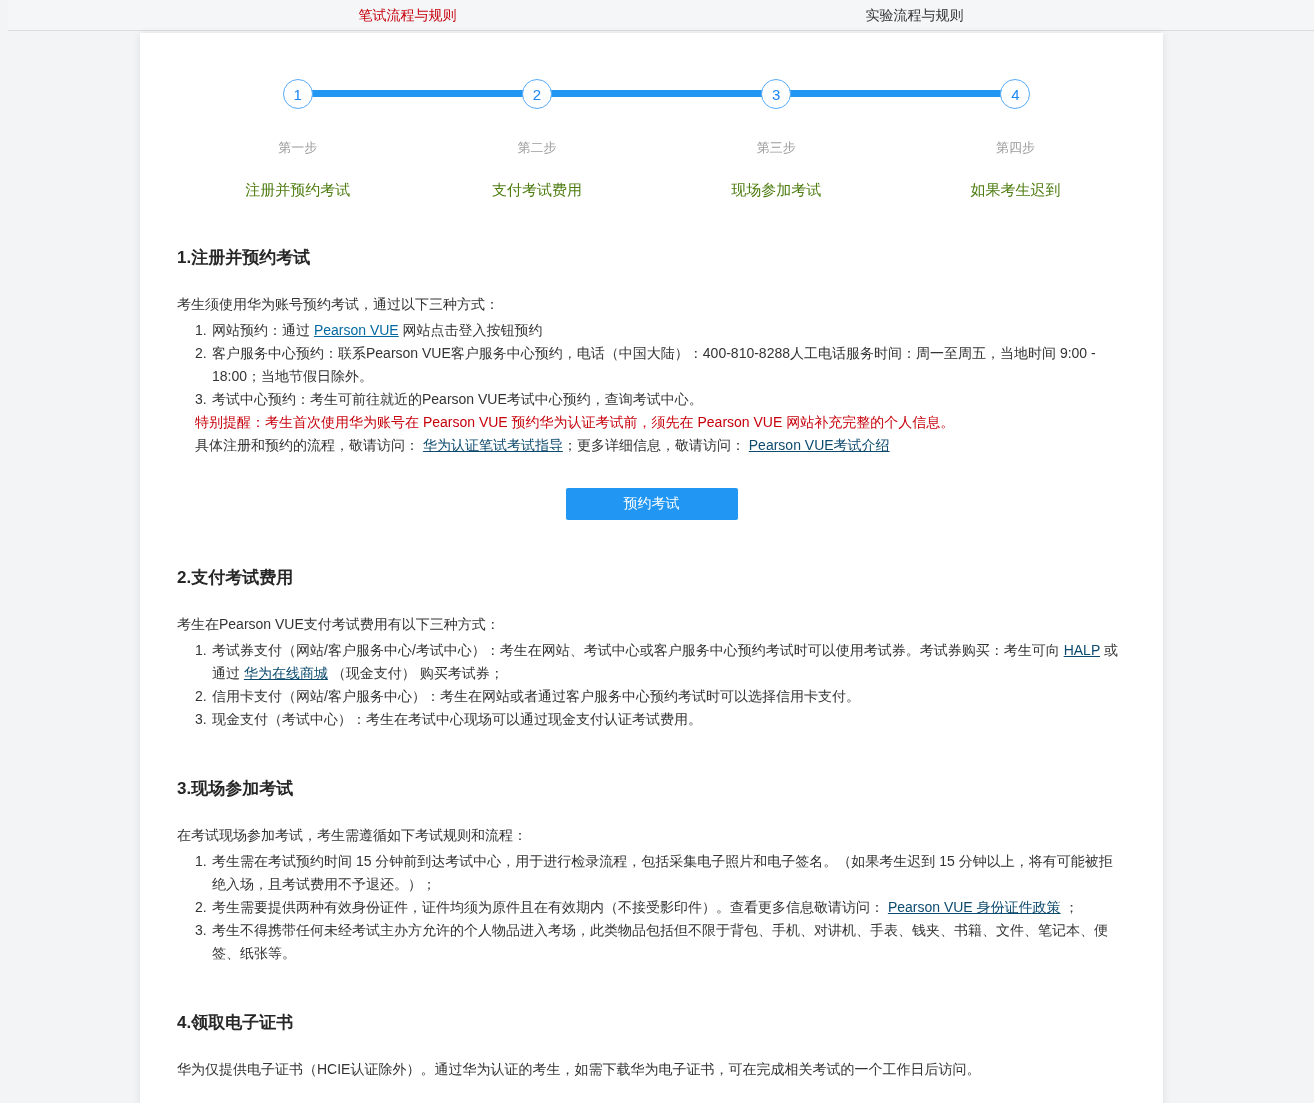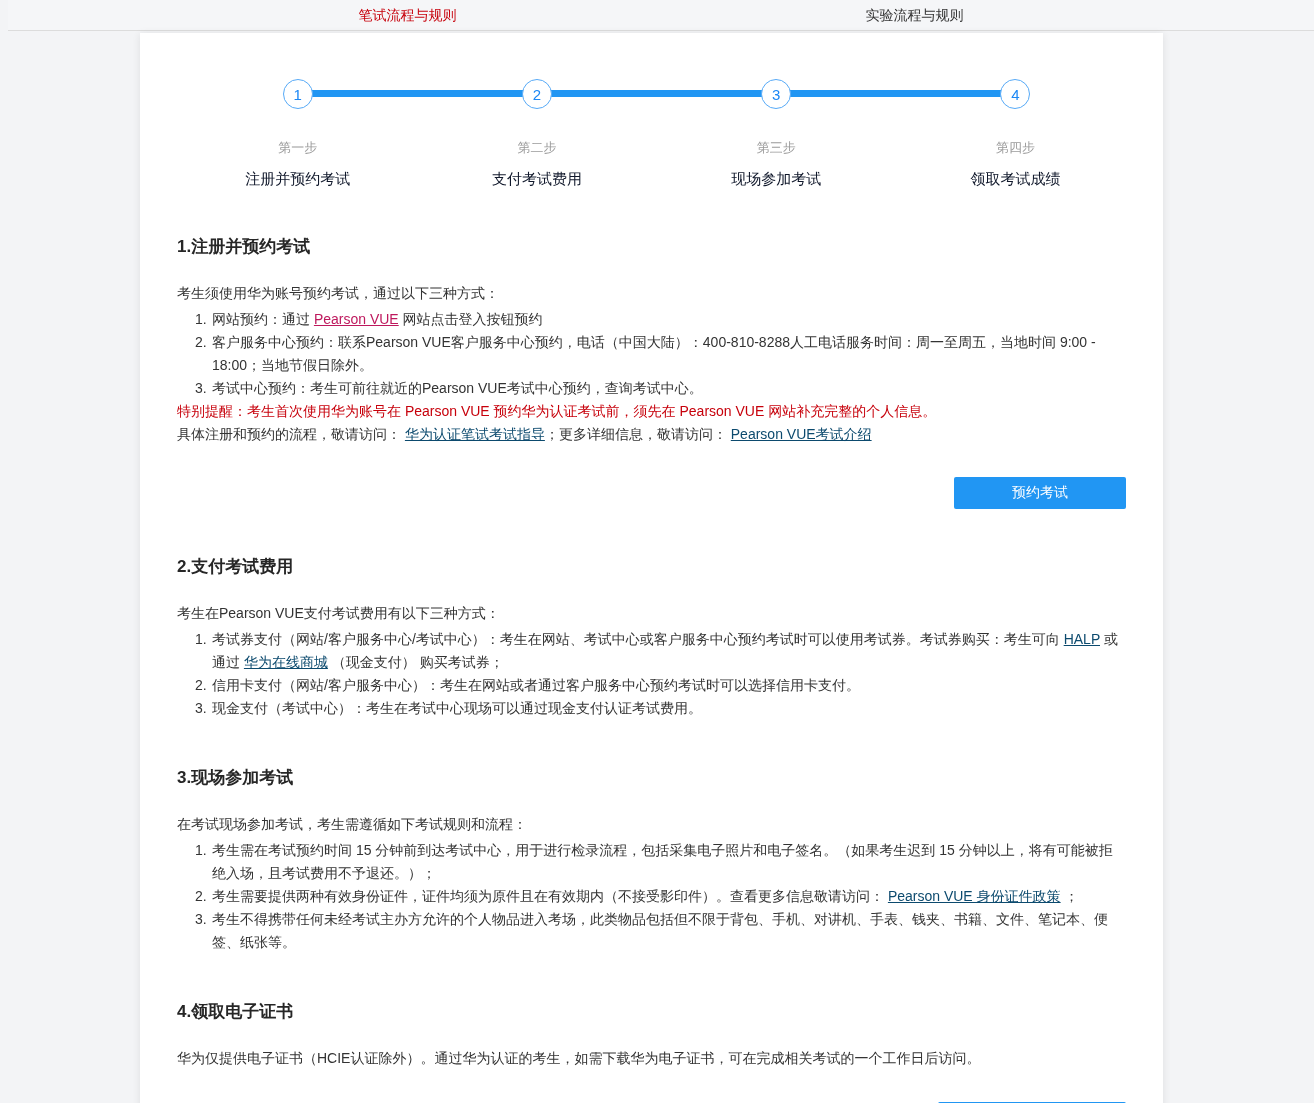--- a/index.html
+++ b/index.html
@@ -27,35 +27,35 @@
   
   .stepper { display:flex; position:relative; margin:0 28px 0 38px; padding-top:46px; }
   .track { position:absolute; left:12.5%; right:12.5%; top:57px; height:7px; background:#2196f3; border-radius:4px; }
   .step { flex:1; display:flex; flex-direction:column; align-items:center; position:relative; }
   .circle {
     width:30px; height:30px; border-radius:50%; background:#fff;
     border:1.5px solid #57aaf7; color:#1b87f5; font-size:15px;
     display:flex; align-items:center; justify-content:center; z-index:1;
   }
   .slabel { margin-top:30px; font-size:13px; color:#9b9b9b; }
-  .sname  { margin-top:13px; font-size:15px; color:#0f172a; }
+  .sname  { margin-top:24px; font-size:15px; color:#4d7c0f; }
   
   .content { margin:0 37px; }
   .sec-title { font-size:17px; font-weight:bold; color:#262626; margin-top:46px; }
   .sec-intro { font-size:14px; color:#333; line-height:23px; margin-top:24px; }
   .olist { margin-top:3px; }
   .oitem { display:flex; font-size:14px; color:#333; line-height:23px; }
   .onum  { flex:0 0 auto; min-width:17px; margin-left:18px; }
   .otext { flex:1; }
-  .note  { margin-left:0; font-size:14px; color:#333; line-height:23px; }
+  .note  { margin-left:18px; font-size:14px; color:#333; line-height:23px; }
   .red   { color:#c7000b; }
   .lnk   { text-decoration:underline; cursor:pointer; }
-  .lnk.blue { color:#be185d; }
+  .lnk.blue { color:#0369a1; }
   .lnk.red  { color:#0c4a6e; }
-  .btn-row { display:flex; justify-content:flex-end; }
+  .btn-row { display:flex; justify-content:center; }
   .primary-btn {
     background:#2196f3; color:#fff; border:none; height:32px;
     font-size:14px; font-family:inherit; border-radius:2px; cursor:pointer;
   }
   .btn-book { width:172px; margin-top:31px; }
   .btn-cert { width:188px; margin-top:32px; }
 </style>
 </head>
 <body>
 
@@ -89,21 +89,21 @@
           <span>3</span>
         </div>
       <div class="slabel">第三步</div>
       <div class="sname">现场参加考试</div>
     </div>
     <div class="step">
       <div class="circle">
           <span>4</span>
         </div>
       <div class="slabel">第四步</div>
-      <div class="sname">领取考试成绩</div>
+      <div class="sname">如果考生迟到</div>
     </div>
   </div>
 
   <div class="content">
 
     <section>
       <h2 class="sec-title">1.注册并预约考试</h2>
       <p class="sec-intro">考生须使用华为账号预约考试，通过以下三种方式：</p>
       <div class="olist">
         <div class="oitem">

